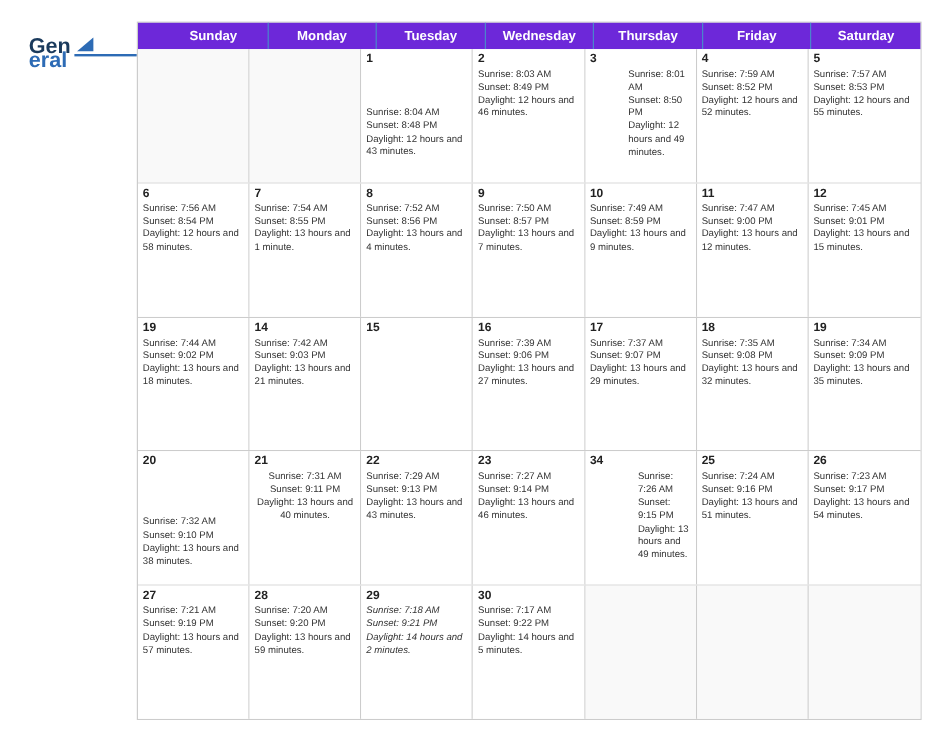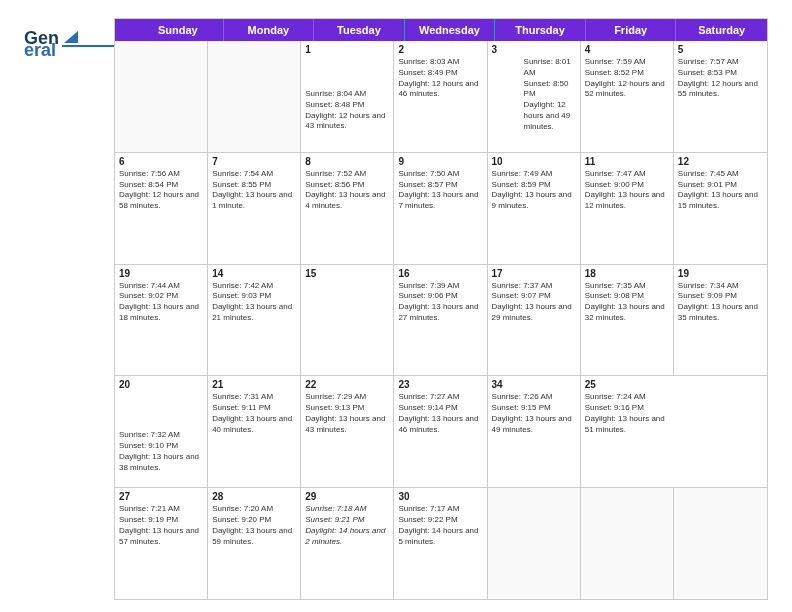--- a/index.html
+++ b/index.html
@@ -260,48 +260,54 @@
         </div>
         <div class="cal-row">
           <div class="cal-cell">
             <div class="day-num">20</div>
             <div class="cell-info" style="white-space: pre-line; margin-top: 40px;">Sunrise: 7:32 AM
 Sunset: 9:10 PM
 Daylight: 13 hours and 38 minutes.</div>
           </div>
           <div class="cal-cell">
             <div class="day-num">21</div>
-            <div class="cell-info" style="white-space: pre-line;">Sunrise: 7:31 AM
+            <div class="cell-info" style="white-space: pre-line; text-align: center;">Sunrise: 7:31 AM
 Sunset: 9:11 PM
 Daylight: 13 hours and 40 minutes.</div>
           </div>
           <div class="cal-cell">
             <div class="day-num">22</div>
             <div class="cell-info" style="white-space: pre-line;">Sunrise: 7:29 AM
 Sunset: 9:13 PM
 Daylight: 13 hours and 43 minutes.</div>
           </div>
           <div class="cal-cell">
             <div class="day-num">23</div>
             <div class="cell-info" style="white-space: pre-line;">Sunrise: 7:27 AM
 Sunset: 9:14 PM
 Daylight: 13 hours and 46 minutes.</div>
           </div>
           <div class="cal-cell">
             <div class="day-num">34</div>
-            <div class="cell-info" style="white-space: pre-line;">Sunrise: 7:26 AM
+            <div class="cell-info" style="white-space: pre-line; margin-left: 40px;">Sunrise: 7:26 AM
 Sunset: 9:15 PM
 Daylight: 13 hours and 49 minutes.</div>
           </div>
           <div class="cal-cell">
             <div class="day-num">25</div>
             <div class="cell-info" style="white-space: pre-line;">Sunrise: 7:24 AM
 Sunset: 9:16 PM
 Daylight: 13 hours and 51 minutes.</div>
           </div>
+          <div class="cal-cell">
+            <div class="day-num">26</div>
+            <div class="cell-info" style="white-space: pre-line;">Sunrise: 7:23 AM
+Sunset: 9:17 PM
+Daylight: 13 hours and 54 minutes.</div>
+          </div>
         </div>
         <div class="cal-row">
           <div class="cal-cell">
             <div class="day-num">27</div>
             <div class="cell-info" style="white-space: pre-line;">Sunrise: 7:21 AM
 Sunset: 9:19 PM
 Daylight: 13 hours and 57 minutes.</div>
           </div>
           <div class="cal-cell">
             <div class="day-num">28</div>

